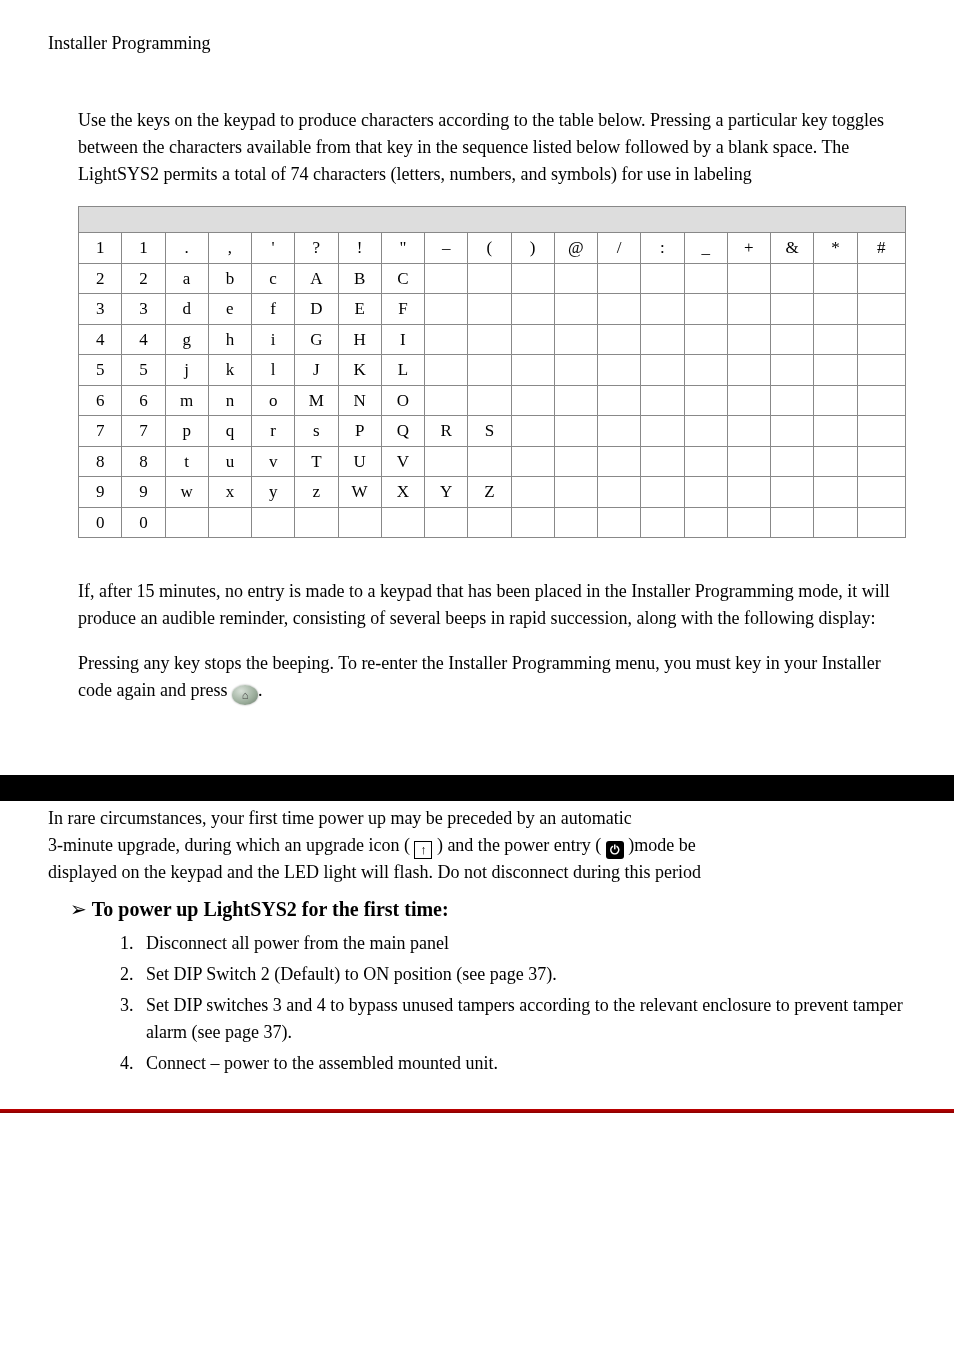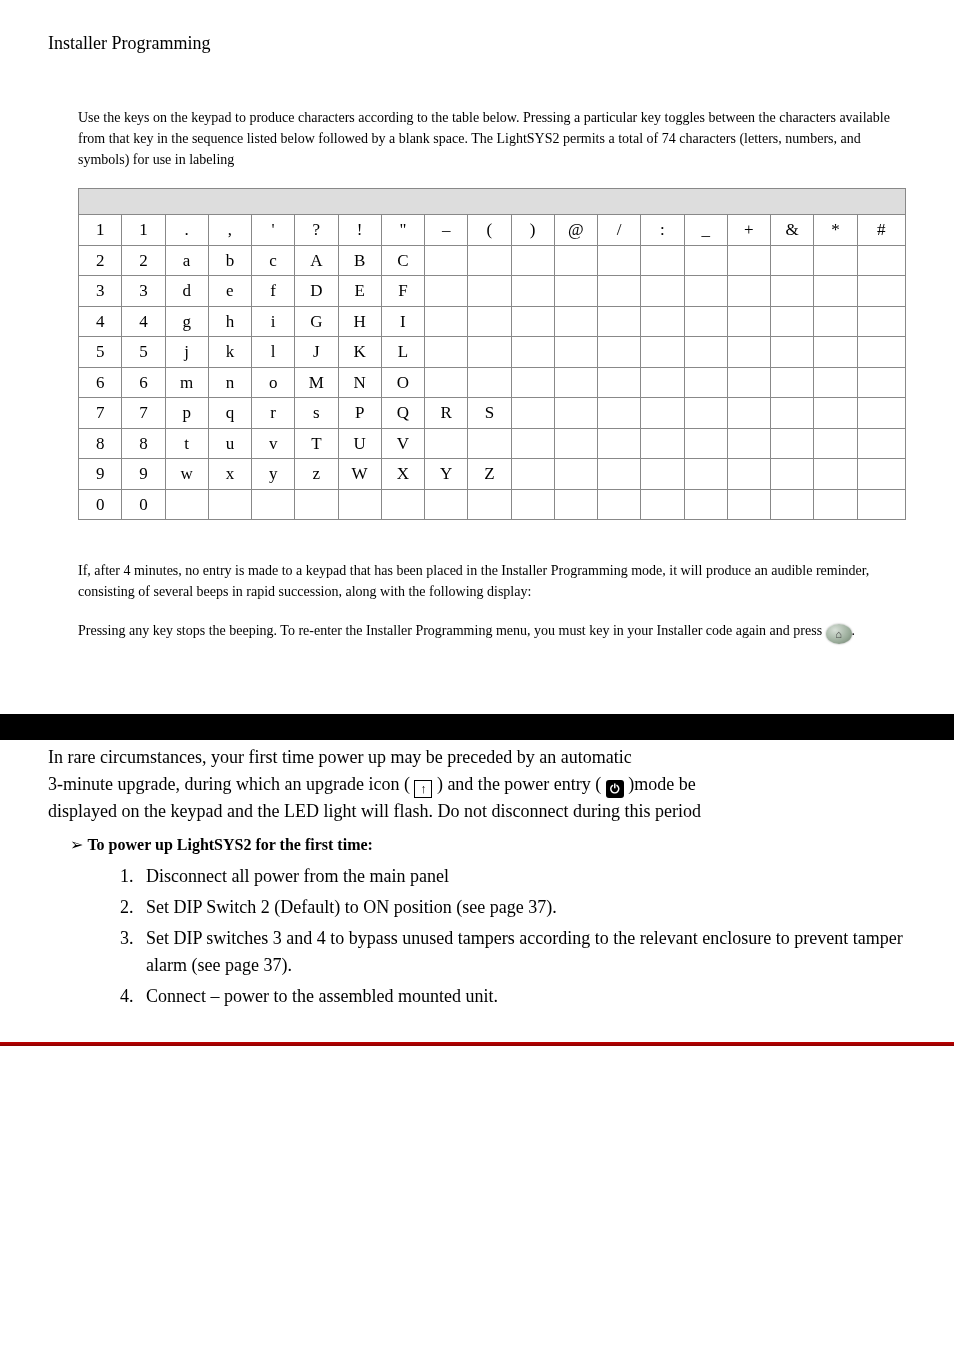--- a/index.html
+++ b/index.html
@@ -1,31 +1,31 @@
 <!DOCTYPE html>
 <html><head>
 <meta charset="utf-8">
 <style>
 * { margin: 0; padding: 0; box-sizing: border-box; }
 body { font-family: "Palatino Linotype", "Book Antiqua", Palatino, serif; width: 954px; min-height: 1352px; background: #fff; color: #000; padding: 30px 48px 0 48px; font-size: 18px; line-height: 1.5; }
 .header { font-weight: normal; font-size: 18px; margin-bottom: 50px; }
-.para { margin: 0 0 18px 30px; font-size: 14px; }
+.para { margin: 0 0 18px 30px; font-size: 18px; }
 .table-wrap { margin: 16px 0 40px 30px; }
 table { border-collapse: collapse; width: 100%; table-layout: fixed; }
 table td { border: 1px solid #888; text-align: center; padding: 2px 0; font-size: 17px; height: 26px; }
 table td:first-child { width: 46px; }
 table tr.header-row td { background: #ddd; height: 26px; }
 .section-black { background: #000; height: 26px; margin: 70px -48px 0 -48px; }
 .note-para { font-size: 18px; margin: 4px 0 8px 0; }
 .upgrade-icon { display: inline-flex; width: 18px; height: 18px; border: 1.5px solid #000; align-items: center; justify-content: center; vertical-align: -3px; font-size: 13px; font-weight: bold; }
 .power-icon { display: inline-flex; width: 18px; height: 18px; background: #000; color: #fff; border-radius: 3px; align-items: center; justify-content: center; vertical-align: -3px; font-size: 12px; font-weight: bold; }
 .power-icon::before { content: "⏻"; }
 .key-icon { display: inline-flex; width: 26px; height: 20px; background: radial-gradient(ellipse at 35% 30%, #d8e0d8 0%, #9aac9a 60%, #6b7b6b 100%); border-radius: 50%; vertical-align: -3px; align-items: center; justify-content: center; font-size: 9px; color: #444; box-shadow: 0 0 2px rgba(0,0,0,.4); }
 .key-icon::before { content: "⌂"; font-size: 11px; }
-.proc-head { font-weight: bold; font-size: 16px; margin: 4px 0 4px 50px; text-indent: -28px; }
+.proc-head { font-weight: bold; font-size: 20px; margin: 4px 0 4px 50px; text-indent: -28px; }
 .proc-head::before { content: "➢ "; font-weight: normal; }
 ol.steps { list-style: decimal; margin: 0 0 11px 90px; font-size: 18px; }
 ol.steps li { padding: 2px 0 2px 8px; }
 .footer-rule { height: 4px; background: linear-gradient(#c00000, #8a0000); margin: 30px -48px 0 -48px; }
 </style>
 </head>
 <body>
 
 <div class="header">Installer Programming</div>
 
@@ -246,21 +246,21 @@
           <td></td>
           <td></td>
           <td></td>
           <td></td>
           <td></td>
         </tr>
       </tbody>
 </table>
 </div>
 
-<p class="para">If, after 4 minutes, no entry is made to a keypad that has been placed in the Installer Programming mode, it will produce an audible reminder, consisting of several beeps in rapid succession, along with the following display:</p>
+<p class="para">If, after 15 minutes, no entry is made to a keypad that has been placed in the Installer Programming mode, it will produce an audible reminder, consisting of several beeps in rapid succession, along with the following display:</p>
 
 <p class="para">
   <span>Pressing any key stops the beeping. To re-enter the Installer Programming menu, you must key in your Installer code again and press </span>
   <span class="key-icon"></span><span>.</span>
 </p>
 
 <div class="section-black"></div>
 
 <p class="note-para">
   <span>In rare circumstances, your first time power up may be preceded by an automatic</span><br>

